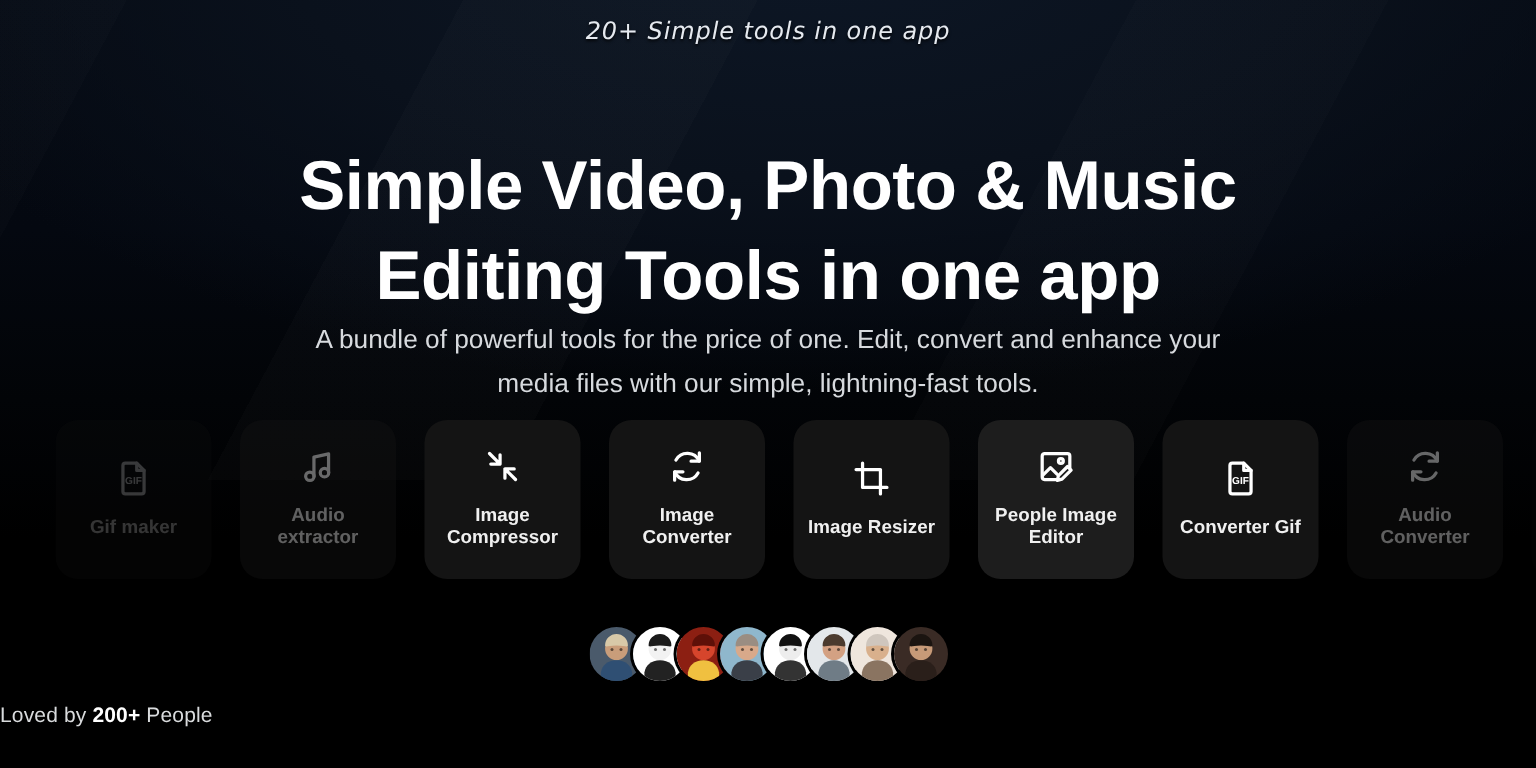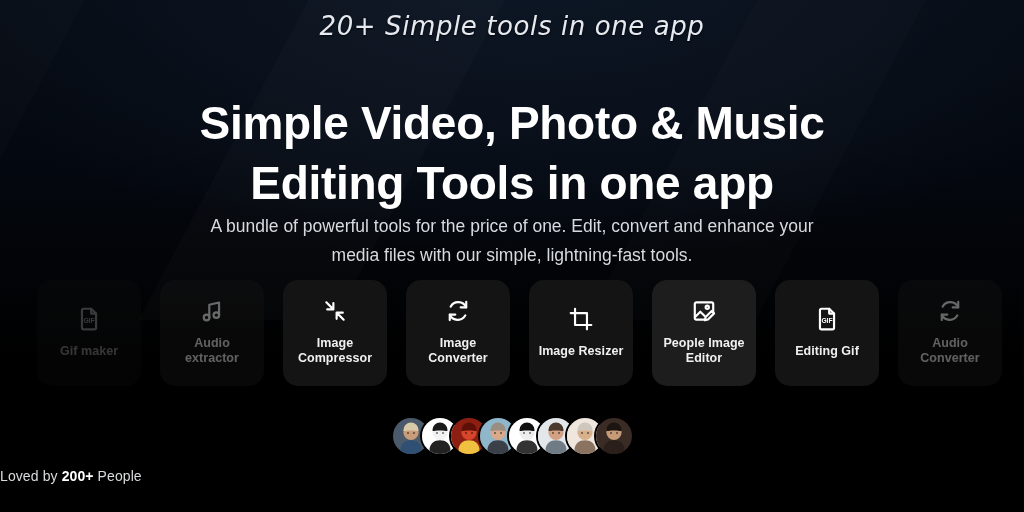--- a/index.html
+++ b/index.html
@@ -40,21 +40,21 @@
   }
 
   .tagline {
     position: absolute;
     top: 11px;
     left: 0;
     width: 100%;
     text-align: center;
     font-family: "DejaVu Sans", sans-serif;
     font-style: italic;
-    font-size: 26px;
+    font-size: 16px;
     font-weight: 400;
     letter-spacing: 0.6px;
     color: #e6eaf0;
     text-shadow: 0 1px 2px rgba(0,0,0,0.8);
   }
 
   .heading {
     position: absolute;
     top: 62px;
     left: 0;
@@ -251,21 +251,21 @@
         <span class="label">People Image Editor</span>
       </div>
       <div class="card">
         <span class="ico">
           <svg viewBox="0 0 24 24">
             <path d="M14 2.5H7a1.5 1.5 0 0 0-1.5 1.5v16A1.5 1.5 0 0 0 7 21.5h10a1.5 1.5 0 0 0 1.5-1.5V7z" stroke="currentColor" fill="none" stroke-width="2" stroke-linecap="round" stroke-linejoin="round"></path>
             <path d="M14 2.5V7h4.5" stroke="currentColor" fill="none" stroke-width="2" stroke-linecap="round" stroke-linejoin="round"></path>
             <text x="12" y="15.6" text-anchor="middle" font-family="Liberation Sans, sans-serif" font-size="6.2" font-weight="700" fill="currentColor" stroke="none">GIF</text>
           </svg>
         </span>
-        <span class="label">Editing Gif</span>
+        <span class="label">Converter Gif</span>
       </div>
       <div class="card fade-1">
         <span class="ico">
           <svg viewBox="0 0 24 24">
             <path d="M19.5 8.6A8 8 0 0 0 5.2 8" stroke="currentColor" fill="none" stroke-width="2" stroke-linecap="round" stroke-linejoin="round"></path>
             <path d="M19.6 3.6v5.1h-5.1" stroke="currentColor" fill="none" stroke-width="2" stroke-linecap="round" stroke-linejoin="round"></path>
             <path d="M4.5 15.4A8 8 0 0 0 18.8 16" stroke="currentColor" fill="none" stroke-width="2" stroke-linecap="round" stroke-linejoin="round"></path>
             <path d="M4.4 20.4v-5.1h5.1" stroke="currentColor" fill="none" stroke-width="2" stroke-linecap="round" stroke-linejoin="round"></path>
           </svg>
         </span>

